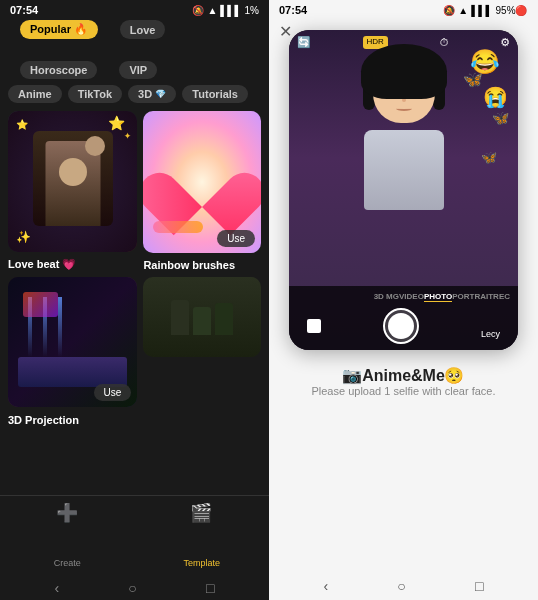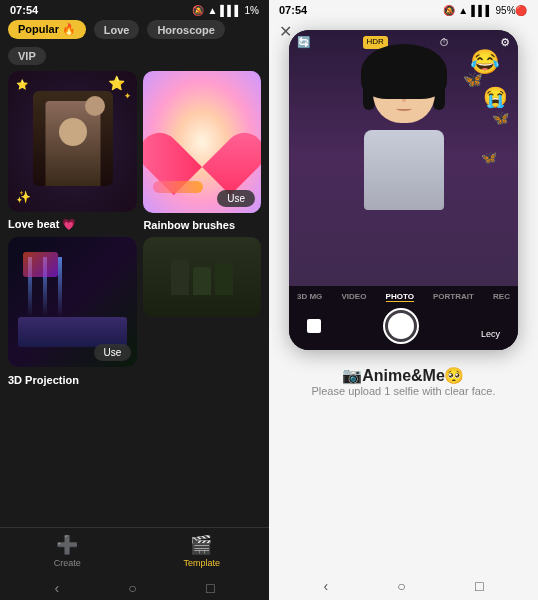--- a/index.html
+++ b/index.html
@@ -55,23 +55,24 @@
       font-size: 18px;
       font-weight: 700;
     }
     .bell-icon {
       color: #fff;
       font-size: 16px;
     }
 
     .tabs-row {
       display: flex;
-      gap: 8px;
+      gap: 22px;
       padding: 0 8px 6px;
       flex-wrap: wrap;
+      margin-left: 12px;
     }
     .tab-pill {
       border-radius: 20px;
       padding: 3px 10px;
       font-size: 11px;
       font-weight: 600;
       cursor: pointer;
       border: none;
     }
     .tab-pill.active {
@@ -207,20 +208,21 @@
       flex-direction: column;
       align-items: center;
       gap: 2px;
       cursor: pointer;
     }
     .nav-icon {
       font-size: 18px;
     }
     .nav-label {
       font-size: 9px;
+      margin-top: 32px;
     }
     .nav-item.active .nav-icon,
     .nav-item.active .nav-label {
       color: #f0c030;
     }
     .nav-item.inactive .nav-icon,
     .nav-item.inactive .nav-label {
       color: #888;
     }
 
@@ -298,21 +300,21 @@
     .camera-controls {
       position: absolute;
       bottom: 0;
       left: 0;
       right: 0;
       background: rgba(0,0,0,0.7);
       padding: 6px 8px;
     }
     .camera-mode-tabs {
       display: flex;
-      justify-content: space-between;
+      justify-content: flex-end;
       margin-bottom: 6px;
     }
     .cam-mode {
       color: #888;
       font-size: 8px;
       font-weight: 600;
     }
     .cam-mode.active-cam {
       color: #fff;
       border-bottom: 1px solid #f0c030;
@@ -487,20 +489,26 @@
   </div>
 
 
   <div class="tabs-row">
     <button class="tab-pill active">Popular 🔥</button>
     <button class="tab-pill inactive">Love</button>
     <button class="tab-pill inactive">Horoscope</button>
     <button class="tab-pill inactive">VIP</button>
   </div>
 
+  <div class="tabs-row2">
+    <button class="tab-pill inactive">Anime</button>
+    <button class="tab-pill inactive">TikTok</button>
+    <button class="tab-pill inactive tab-pill-diamond">3D <span class="diamond-icon">💎</span></button>
+    <button class="tab-pill inactive">Tutorials</button>
+  </div>
 
   <div class="content-area">
 
     <div class="top-row">
 
       <div style="display:flex;flex-direction:column;flex:1.1;gap:3px;">
         <div class="card card-lovebeat">
           <div class="lovebeat-canvas">
 
             <span class="star-decoration" style="top:8px;left:8px;font-size:10px;">⭐</span>

